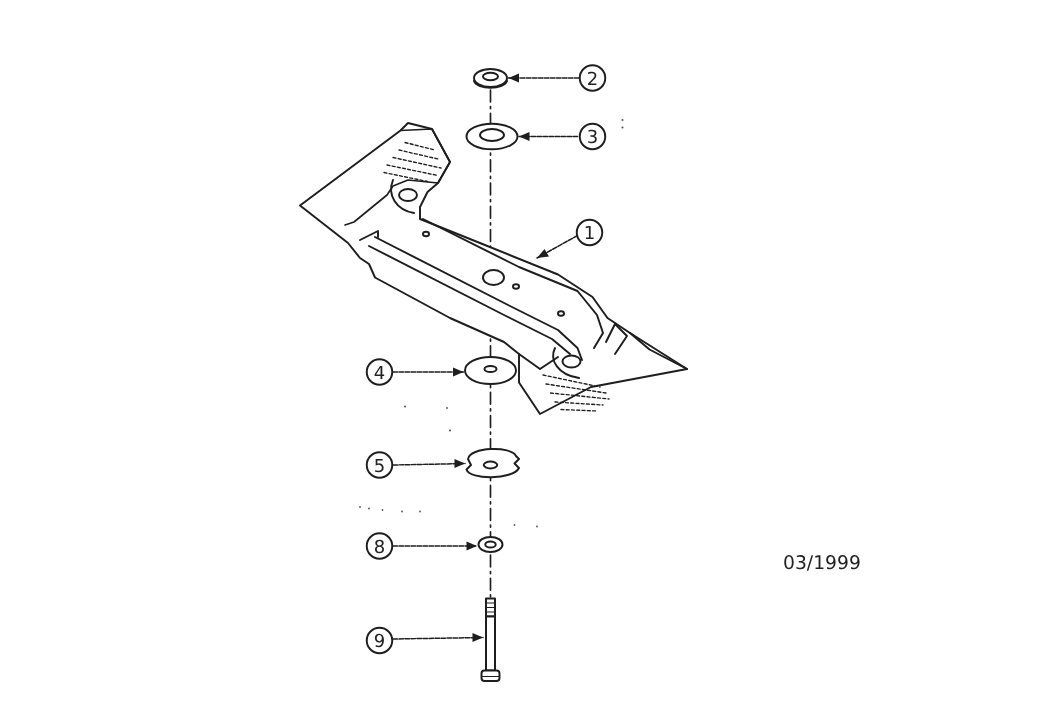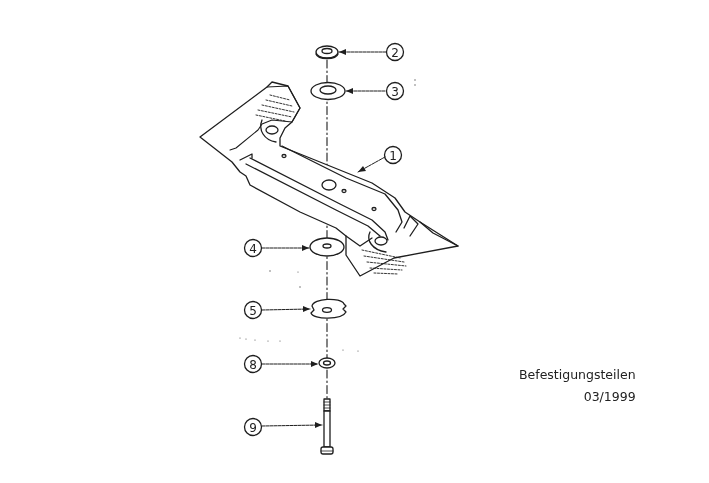--- a/index.html
+++ b/index.html
@@ -144,16 +144,15 @@
   <text class="callout-num" x="395" y="95.5" text-anchor="middle">3</text>
   <text class="callout-num" x="393" y="159.5" text-anchor="middle">1</text>
   <text class="callout-num" x="253" y="252.5" text-anchor="middle">4</text>
   <text class="callout-num" x="253" y="314.5" text-anchor="middle">5</text>
   <text class="callout-num" x="253" y="368.5" text-anchor="middle">8</text>
   <text class="callout-num" x="253" y="431.5" text-anchor="middle">9</text>
 </svg>
 
 <div class="title-block">
   <div class="desc">
-    <div>Befestigungsteilen</div>
   </div>
   <div class="date">03/1999</div>
 </div>
 
 </body></html>

